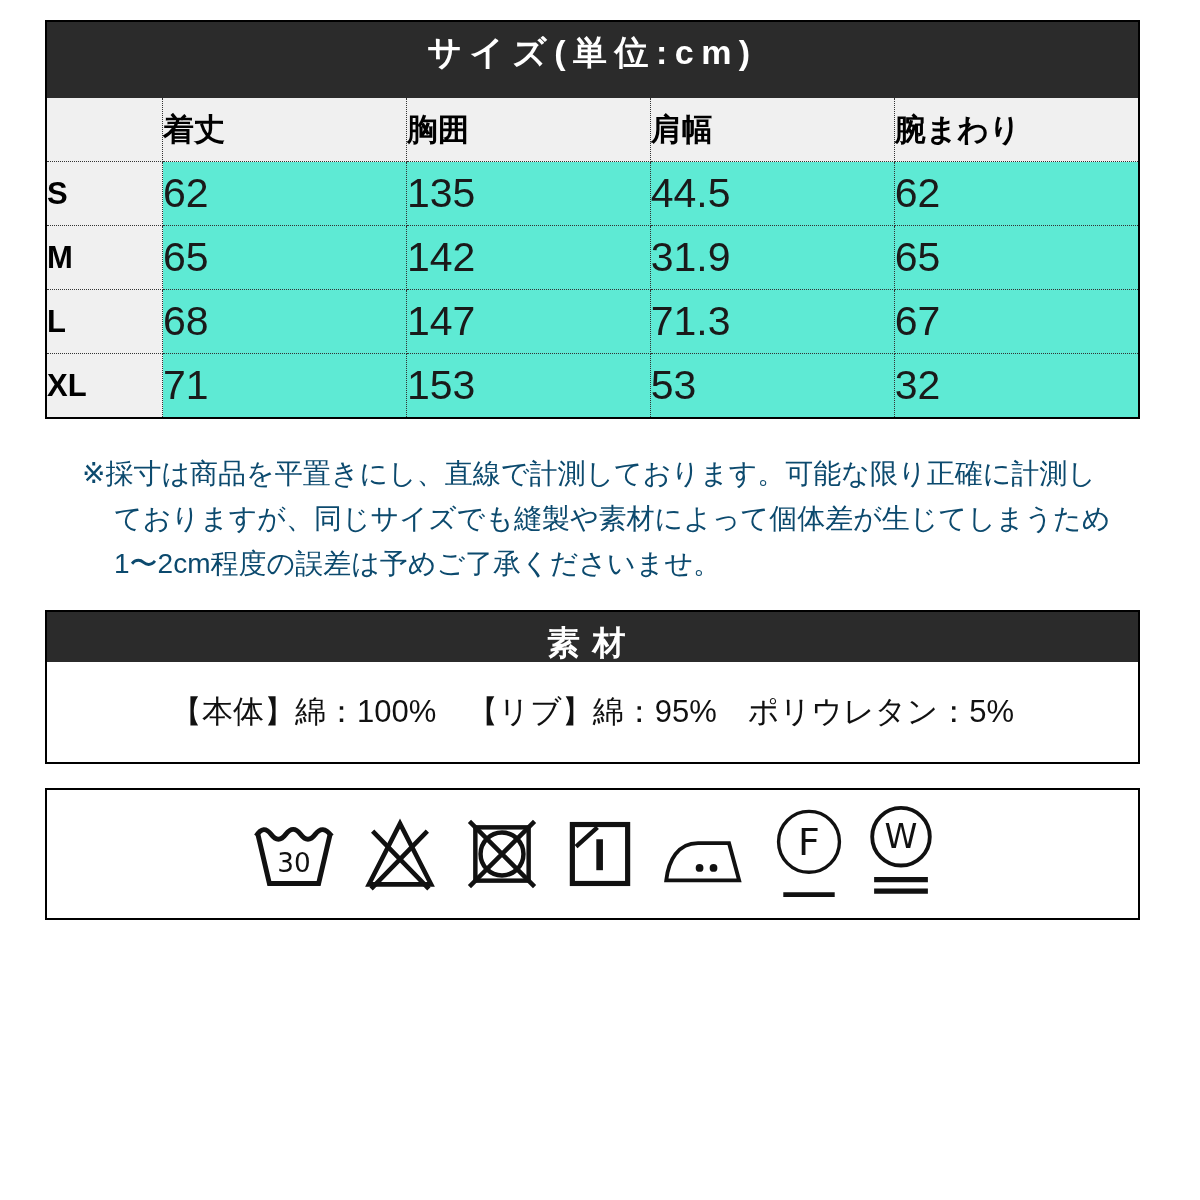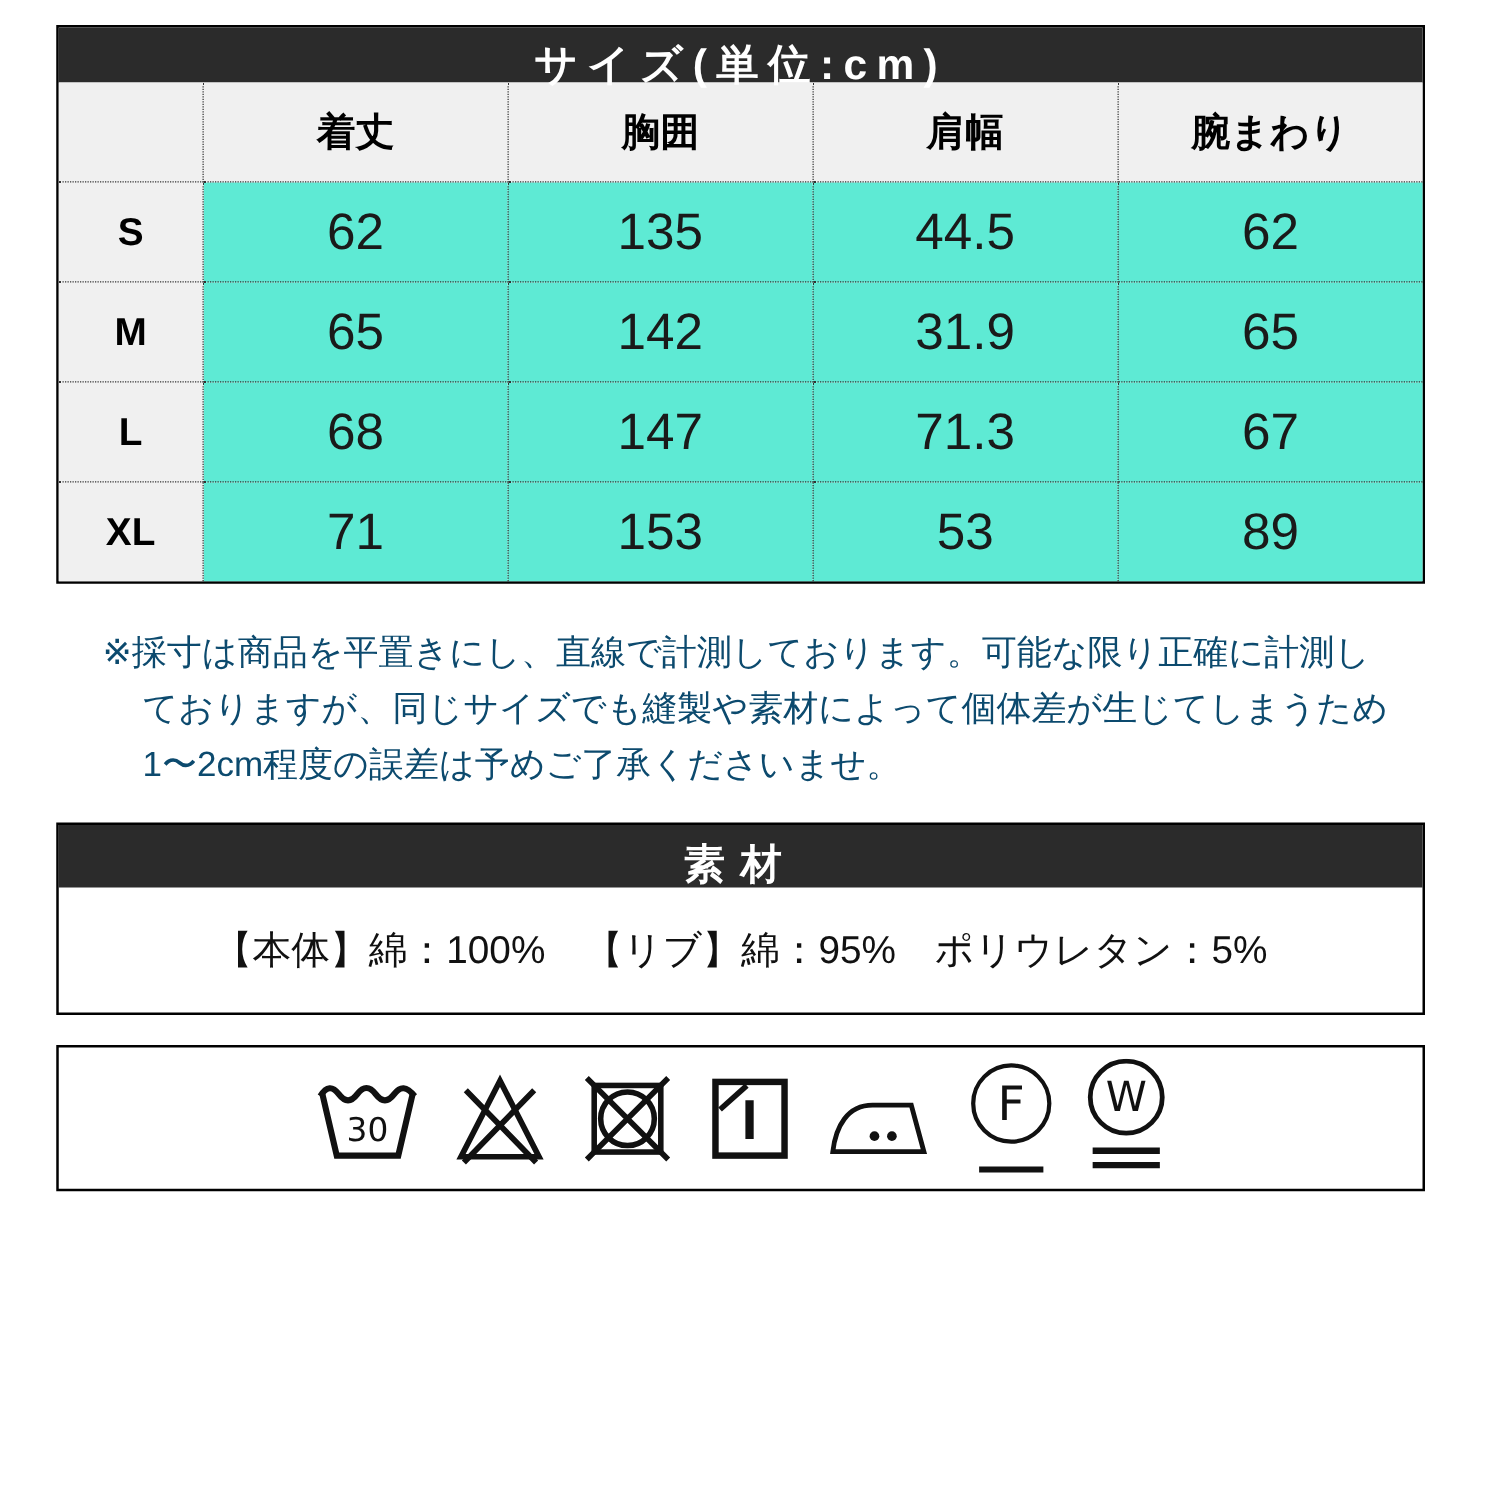--- a/index.html
+++ b/index.html
@@ -8,48 +8,48 @@
     font-family:"Liberation Sans","DejaVu Sans",sans-serif;color:#111;
     position:relative;box-sizing:border-box;
   }
   
   .table-wrap{
     margin:20px 58px 0 45px;width:1095px;box-sizing:border-box;
     border:2px solid #000;background:#fff;
   }
   .bar{
     background:#2b2b2b;color:#fff;font-weight:bold;text-align:center;
-    height:44px;line-height:60px;font-size:34px;letter-spacing:.22em;
+    height:76px;line-height:60px;font-size:34px;letter-spacing:.22em;
   }
   table.size-grid{
     width:100%;border-collapse:collapse;border:hidden;table-layout:fixed;
   }
   table.size-grid th,table.size-grid td{
-    border:1px dotted #333;text-align:center;vertical-align:middle;height:79px;
+    border:1px dotted #333;text-align:left;vertical-align:middle;height:63px;
     padding:0;
   }
   table.size-grid .szcol{width:115px;}
   table.size-grid th{background:#f0f0f0;font-size:31px;font-weight:bold;color:#000;}
   table.size-grid td{background:#5eead4;font-size:41px;font-weight:400;color:#1a1a1a;}
   
   .note{margin:32px 40px 0 82px;font-size:28px;line-height:45px;color:#0c4a6e;}
   .note + .note{margin-top:46px;}
   .note-line{white-space:nowrap;}
   .note-line + .note-line{padding-left:32px;}
   
   .section{
     margin:24px 58px 0 45px;width:1095px;box-sizing:border-box;
     border:2px solid #000;background:#fff;
   }
   .section .bar{height:50px;line-height:62px;font-size:33px;letter-spacing:.38em;}
   .section-body{
     height:100px;display:flex;align-items:center;justify-content:center;
     font-size:31px;color:#111;
   }
-  .icon-row{gap:26px;height:113px;}
+  .icon-row{gap:26px;height:128px;}
   .icon-row svg{display:block;}
   .care-icon{display:flex;align-items:flex-end;}
   .stroke{fill:none;stroke:#111;stroke-width:6;}
   .thick{stroke-width:7;}
   svg text{fill:#111;font-family:"DejaVu Sans","Liberation Sans",sans-serif;}
 </style>
 </head>
 <body>
 
 <div class="page">
@@ -84,21 +84,21 @@
           <td>68</td>
           <td>147</td>
           <td>71.3</td>
           <td>67</td>
         </tr>
         <tr>
           <th class="szcol">XL</th>
           <td>71</td>
           <td>153</td>
           <td>53</td>
-          <td>89</td>
+          <td>32</td>
         </tr>
       </tbody>
     </table>
   </div>
 
   <div class="note">
     <div class="note-line">※採寸は商品を平置きにし、直線で計測しております。可能な限り正確に計測し</div>
     <div class="note-line">ておりますが、同じサイズでも縫製や素材によって個体差が生じてしまうため</div>
     <div class="note-line">1〜2cm程度の誤差は予めご了承くださいませ。</div>
   </div>

